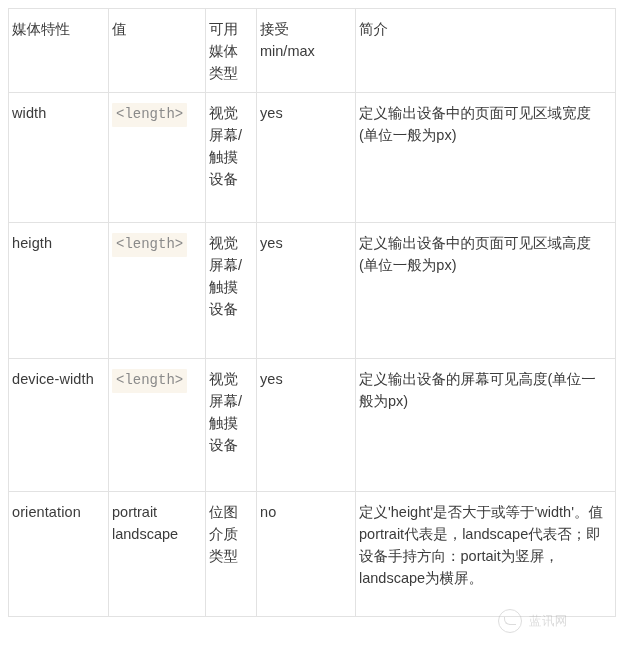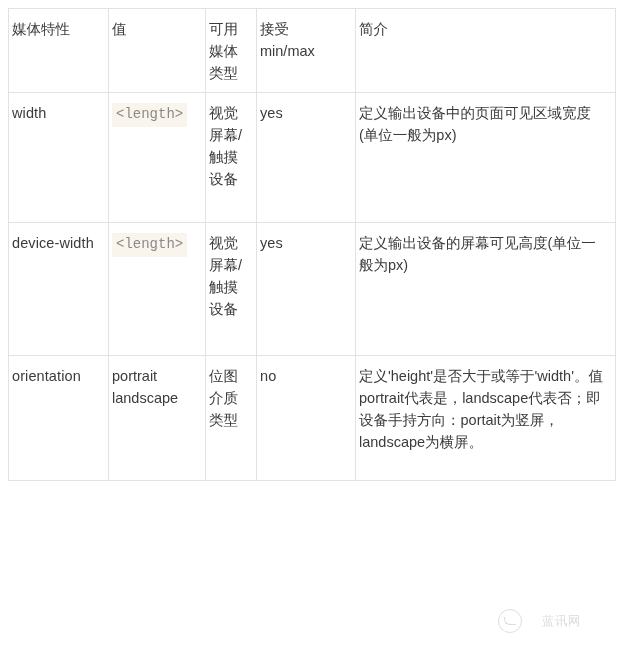--- a/index.html
+++ b/index.html
@@ -88,21 +88,21 @@
   #watermark {
     position: absolute;
     left: 498px;
     top: 604px;
     width: 118px;
     height: 34px;
     opacity: 0.30;
     pointer-events: none;
     display: flex;
     align-items: center;
-    gap: 20px;
+    gap: 7px;
   }
   #watermark .wm-logo {
     width: 22px;
     height: 22px;
     border-radius: 50%;
     border: 1.4px solid #8f8f8f;
     position: relative;
     flex: none;
   }
   #watermark .wm-logo::before {
@@ -153,20 +153,27 @@
       </tr>
     </thead>
     <tbody>
       <tr class="r-width">
         <td class="cell-feature">width</td>
         <td class="cell-value"><code class="length-token">&lt;length&gt;</code><span class="token-tail"></span></td>
         <td class="cell-media">视觉屏幕/触摸设备</td>
         <td class="cell-minmax">yes</td>
         <td class="cell-desc">定义输出设备中的页面可见区域宽度(单位一般为px)</td>
       </tr>
+      <tr class="r-heigth">
+        <td class="cell-feature">heigth</td>
+        <td class="cell-value"><code class="length-token">&lt;length&gt;</code><span class="token-tail"></span></td>
+        <td class="cell-media">视觉屏幕/触摸设备</td>
+        <td class="cell-minmax">yes</td>
+        <td class="cell-desc">定义输出设备中的页面可见区域高度(单位一般为px)</td>
+      </tr>
       <tr class="r-dwidth">
         <td class="cell-feature">device-width</td>
         <td class="cell-value"><code class="length-token">&lt;length&gt;</code><span class="token-tail"></span></td>
         <td class="cell-media">视觉屏幕/触摸设备</td>
         <td class="cell-minmax">yes</td>
         <td class="cell-desc">定义输出设备的屏幕可见高度(单位一般为px)</td>
       </tr>
       <tr class="r-orient">
         <td class="cell-feature">orientation</td>
         <td class="cell-value">

